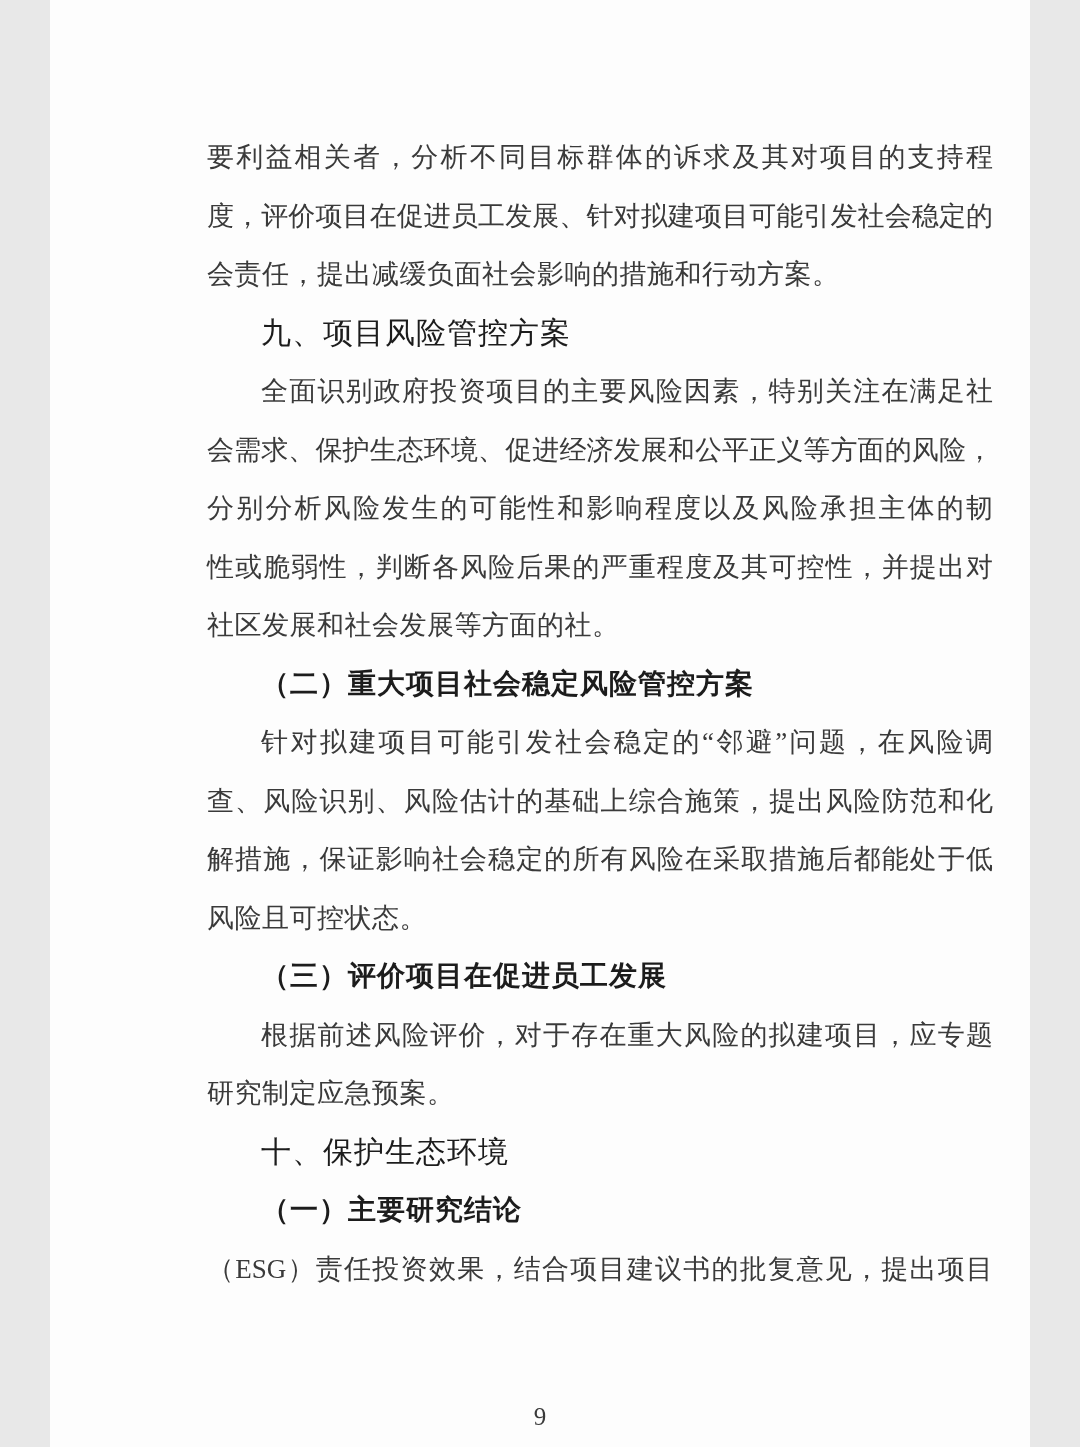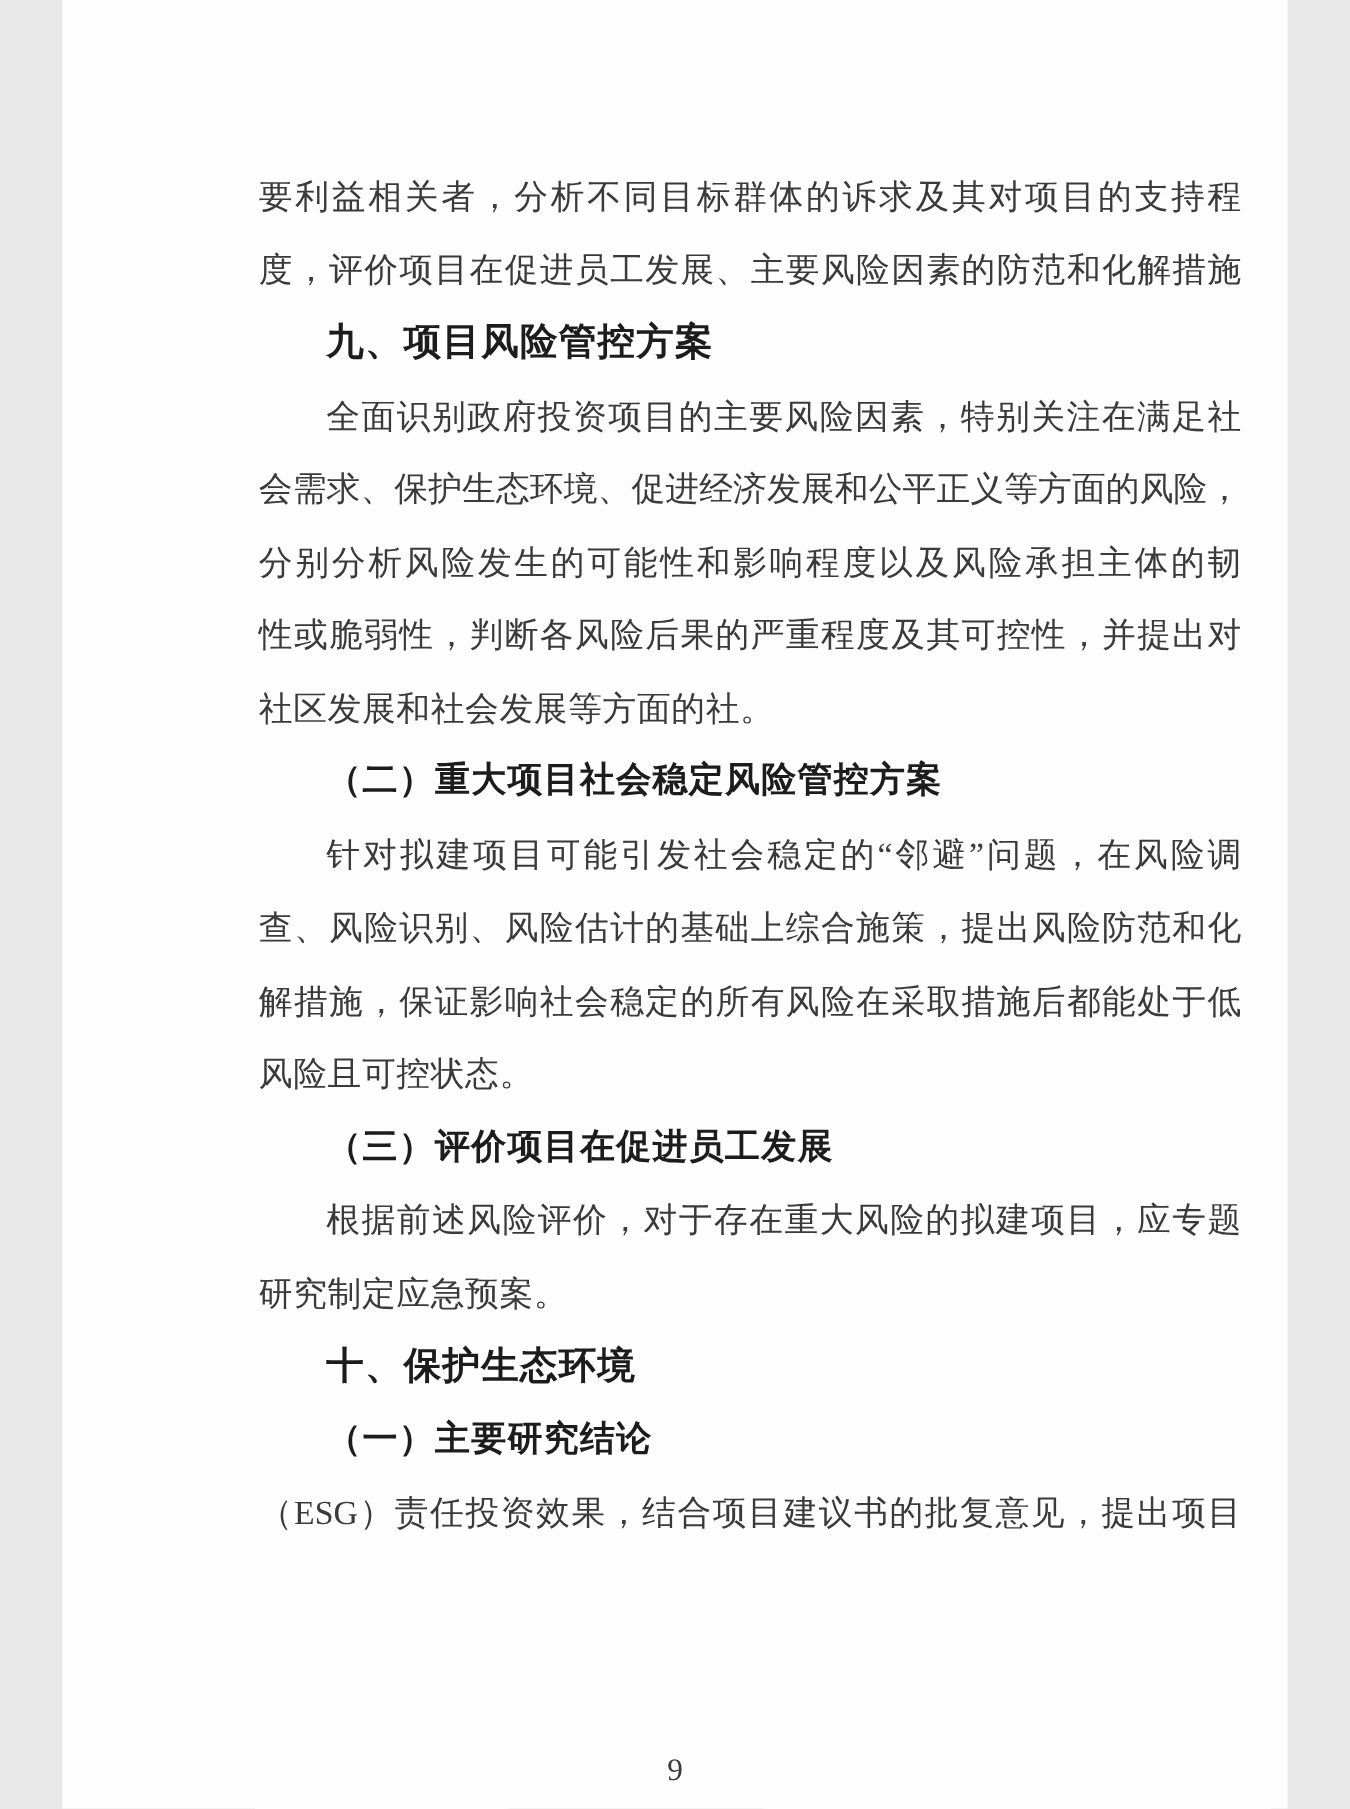--- a/index.html
+++ b/index.html
@@ -29,21 +29,21 @@
   .line.fill {
     white-space: normal;
     text-align: justify;
     text-align-last: justify;
     text-justify: inter-character;
     letter-spacing: 0;
   }
   .line.indent { padding-left: 54px; }
   .line.heading {
     font-family: "Liberation Sans", "DejaVu Sans", sans-serif;
-    font-weight: bold;
+    font-weight: normal;
     font-size: 30px;
     color: var(--heading-color, #1c1c1c);
     letter-spacing: 1px;
   }
   .line.subheading {
     font-weight: bold;
     font-size: 28px;
     color: var(--heading-color, #222222);
     letter-spacing: 1px;
   }
@@ -57,21 +57,22 @@
     line-height: 32px;
     color: var(--body-color, #3a3a3a);
   }
 </style>
 </head>
 <body>
 
 <div class="page" style="--page-bg: #fdfdfd; --body-color: #3a3a3a; --heading-color: #1c1c1c;">
   <main class="content">
       <div class="line body fill">要利益相关者，分析不同目标群体的诉求及其对项目的支持程</div>
-      <div class="line body fill">度，评价项目在促进员工发展、主要风险因素的防范和化解措施</div>
+      <div class="line body fill">度，评价项目在促进员工发展、针对拟建项目可能引发社会稳定的</div>
+      <div class="line body">会责任，提出减缓负面社会影响的措施和行动方案。</div>
       <div class="line heading indent">九、项目风险管控方案</div>
       <div class="line body fill indent">全面识别政府投资项目的主要风险因素，特别关注在满足社</div>
       <div class="line body fill">会需求、保护生态环境、促进经济发展和公平正义等方面的风险，</div>
       <div class="line body fill">分别分析风险发生的可能性和影响程度以及风险承担主体的韧</div>
       <div class="line body fill">性或脆弱性，判断各风险后果的严重程度及其可控性，并提出对</div>
       <div class="line body">社区发展和社会发展等方面的社。</div>
       <div class="line subheading indent">（二）重大项目社会稳定风险管控方案</div>
       <div class="line body fill indent">针对拟建项目可能引发社会稳定的“邻避”问题，在风险调</div>
       <div class="line body fill">查、风险识别、风险估计的基础上综合施策，提出风险防范和化</div>
       <div class="line body fill">解措施，保证影响社会稳定的所有风险在采取措施后都能处于低</div>

